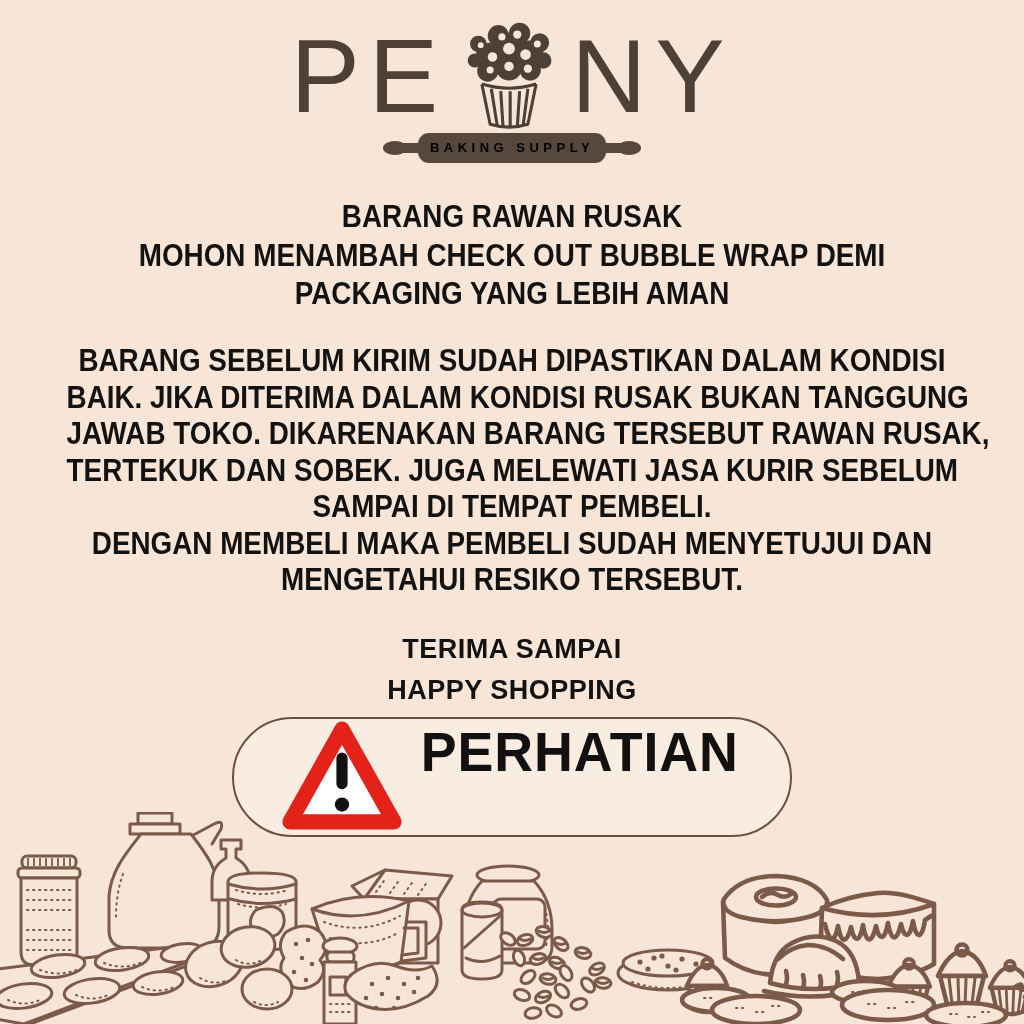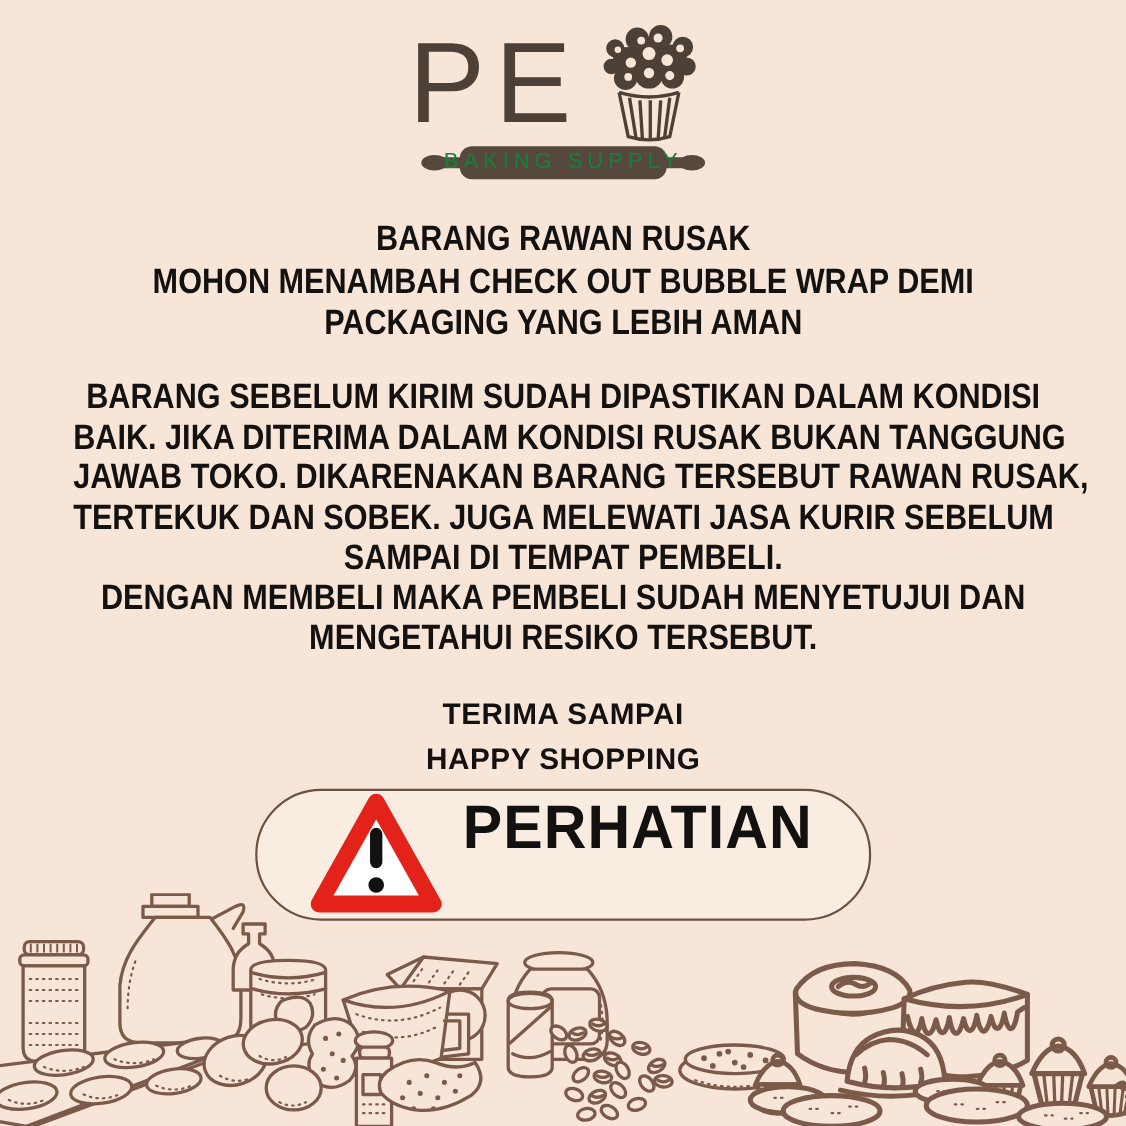--- a/index.html
+++ b/index.html
@@ -13,21 +13,21 @@
     display:flex;justify-content:center;align-items:flex-start;
     color:#4d4037;
   }
   .brand-letters{
     font-size:104px;line-height:1;font-weight:400;letter-spacing:9px;
   }
   .cupcake{width:120px;height:118px;transform:translateY(-6px);margin:0 2px;}
   .pin-wrap{position:absolute;top:128px;left:50%;transform:translateX(-50%);width:260px;height:40px;}
   .pin-label{
     position:absolute;top:50%;left:50%;transform:translate(-50%,-54%);
-    color:#15803d;font-size:20px;font-weight:normal;letter-spacing:4.5px;white-space:nowrap;
+    color:#000000;font-size:13px;font-weight:bold;letter-spacing:4.5px;white-space:nowrap;
   }
   
   .text-block{
     position:absolute;left:0;width:1024px;text-align:center;
     color:#141111;font-weight:bold;
   }
   .condensed{transform:scaleX(0.87);transform-origin:center top;}
   .intro{top:197px;font-size:32px;line-height:38.5px;}
   .bodytxt{top:342px;font-size:32px;line-height:36.5px;}
   .closing{top:629px;font-size:27px;line-height:41px;letter-spacing:.5px;}
@@ -83,20 +83,21 @@
             <circle cx="66" cy="43" r="3.5"></circle>
             <circle cx="26" cy="23" r="2.5"></circle>
           <circle cx="74" cy="22" r="3"></circle>
         </g>
         <g fill="none" stroke="#4d4037" stroke-width="2.6" stroke-linejoin="round">
           <path d="M27,56 Q50,63 73,56"></path>
           <path d="M27,56 L34,90 Q50,95 66,90 L73,56"></path>
           <path d="M35,60 L40,91 M43,62 L45,93 M51,62 L51,93 M59,62 L57,93 M66,60 L62,91"></path>
         </g>
       </svg>
+      <span class="brand-letters">NY</span>
     </div>
     <div class="pin-wrap">
       <svg width="260" height="40" viewBox="0 0 260 40">
         <g fill="#57483e">
           <rect x="14" y="15" width="28" height="10" rx="5"></rect>
           <ellipse cx="13" cy="20" rx="12" ry="7"></ellipse>
           <rect x="218" y="15" width="28" height="10" rx="5"></rect>
           <ellipse cx="247" cy="20" rx="12" ry="7"></ellipse>
           <rect x="36" y="5" width="188" height="30" rx="11"></rect>
         </g>

